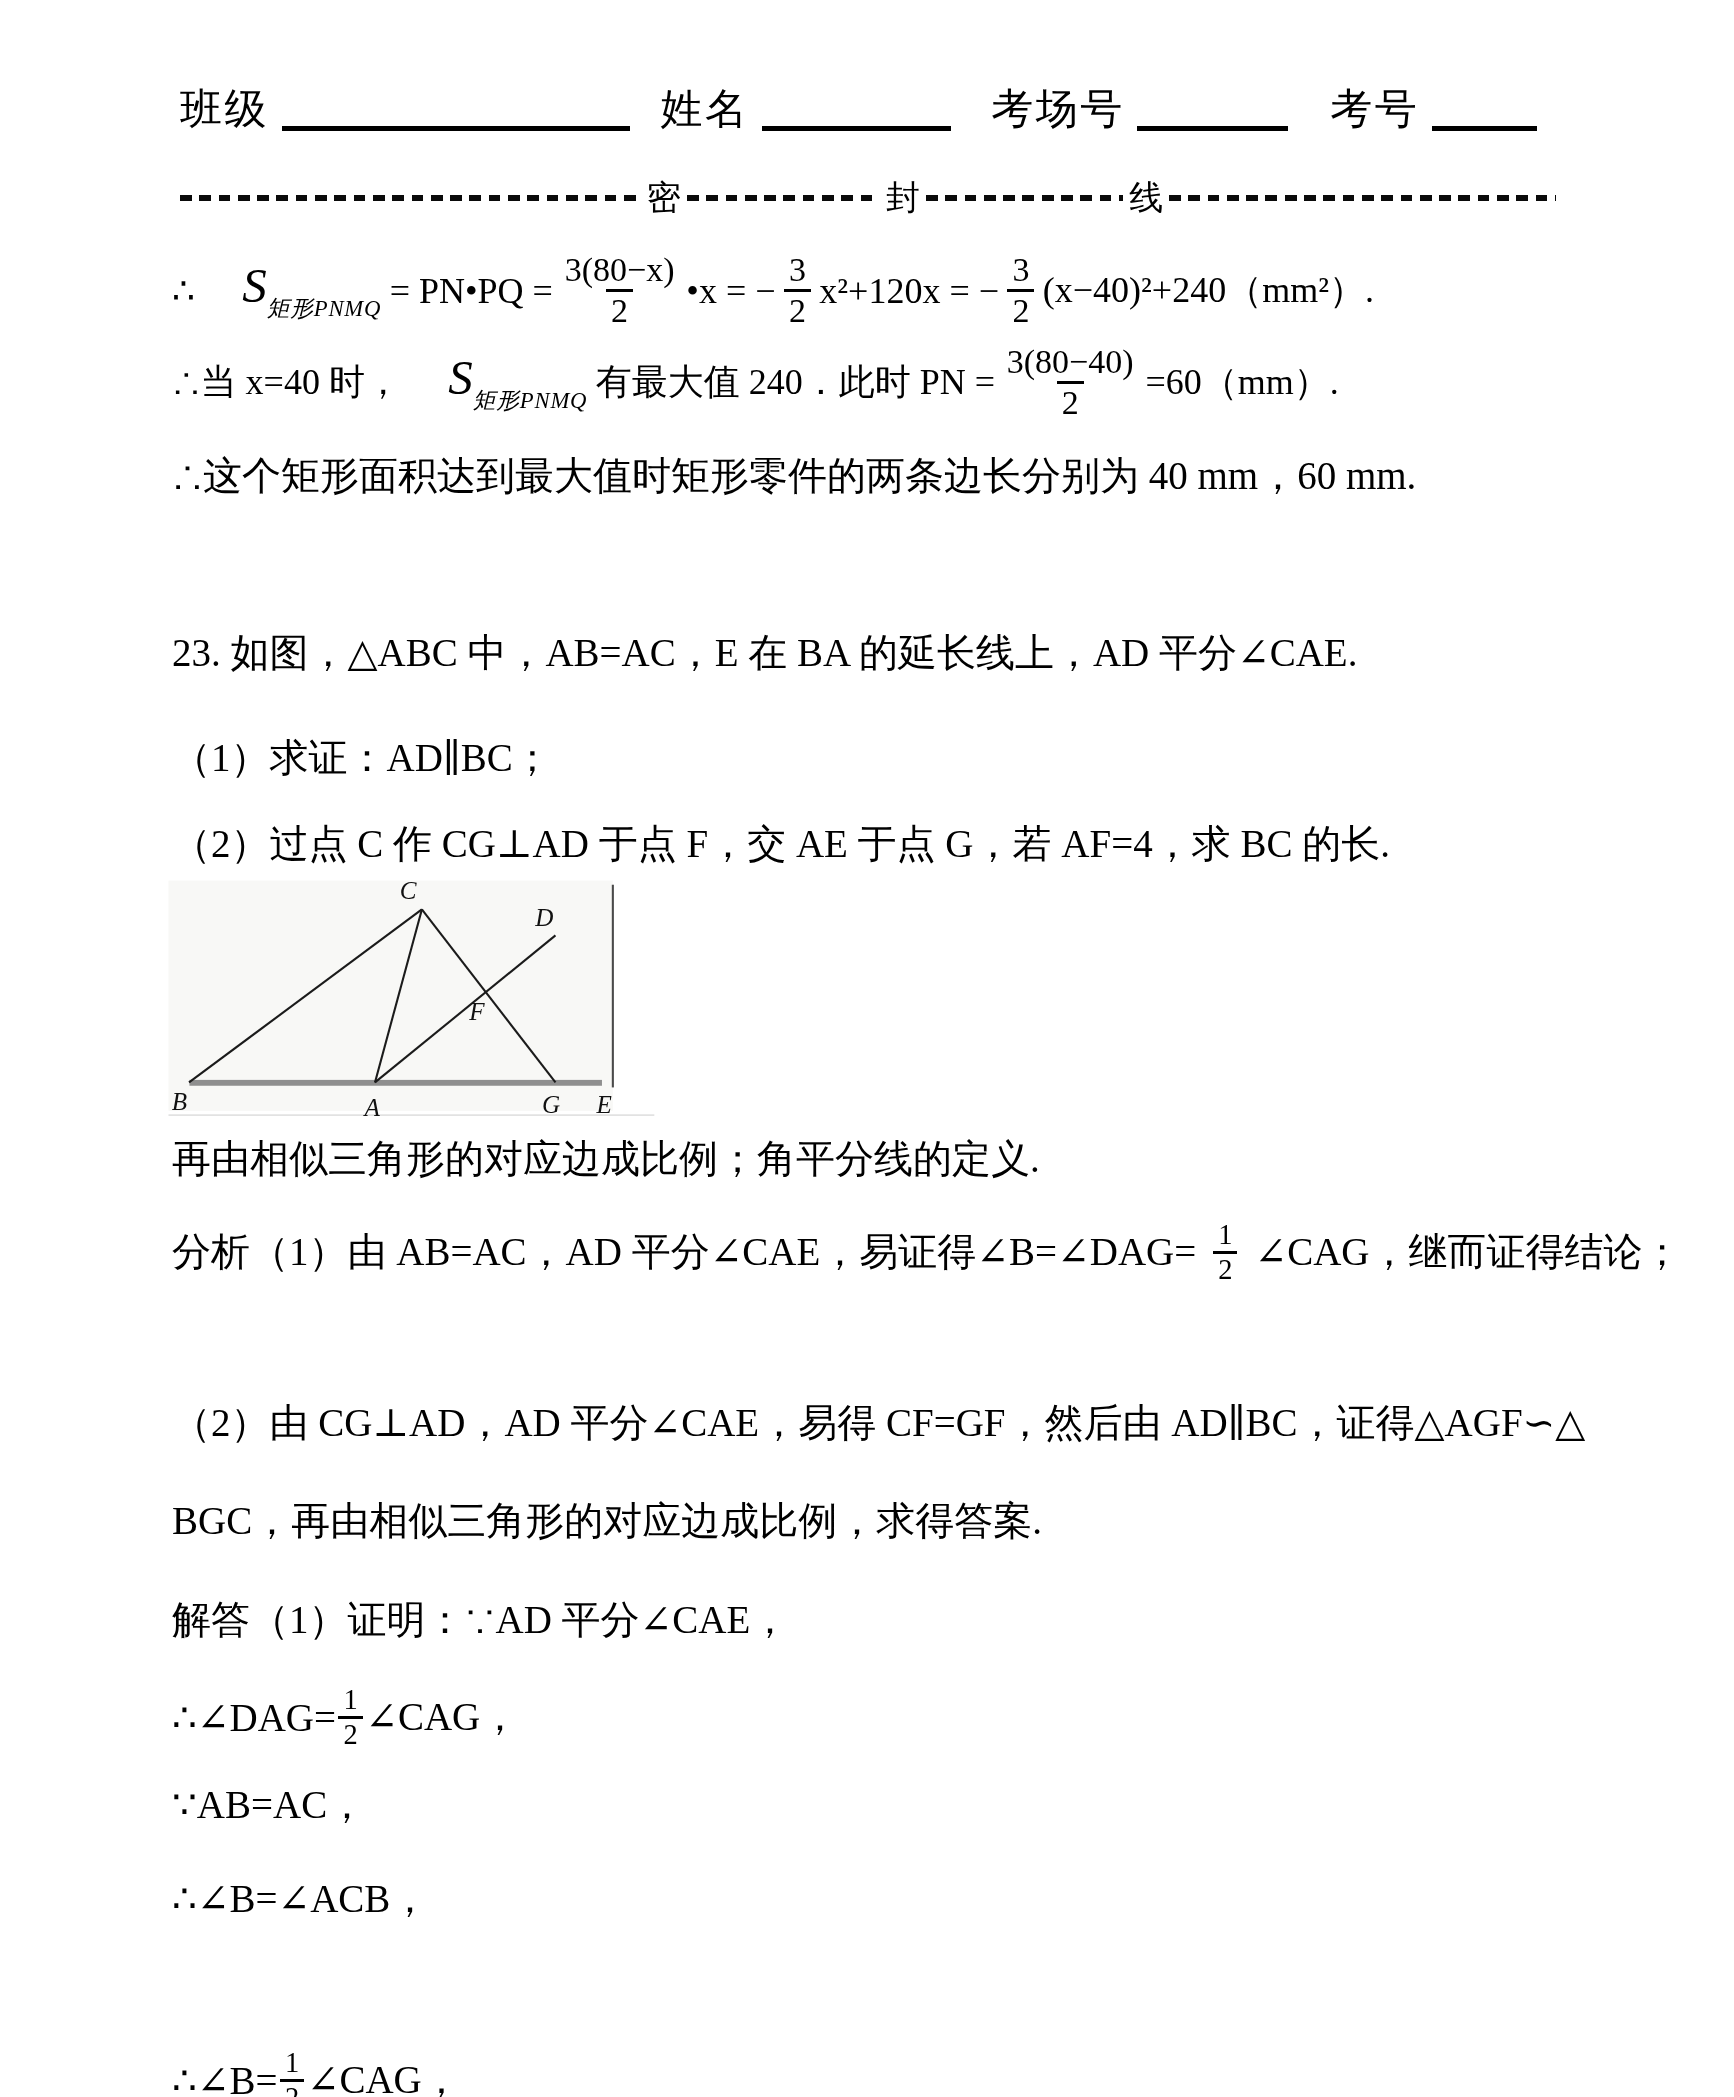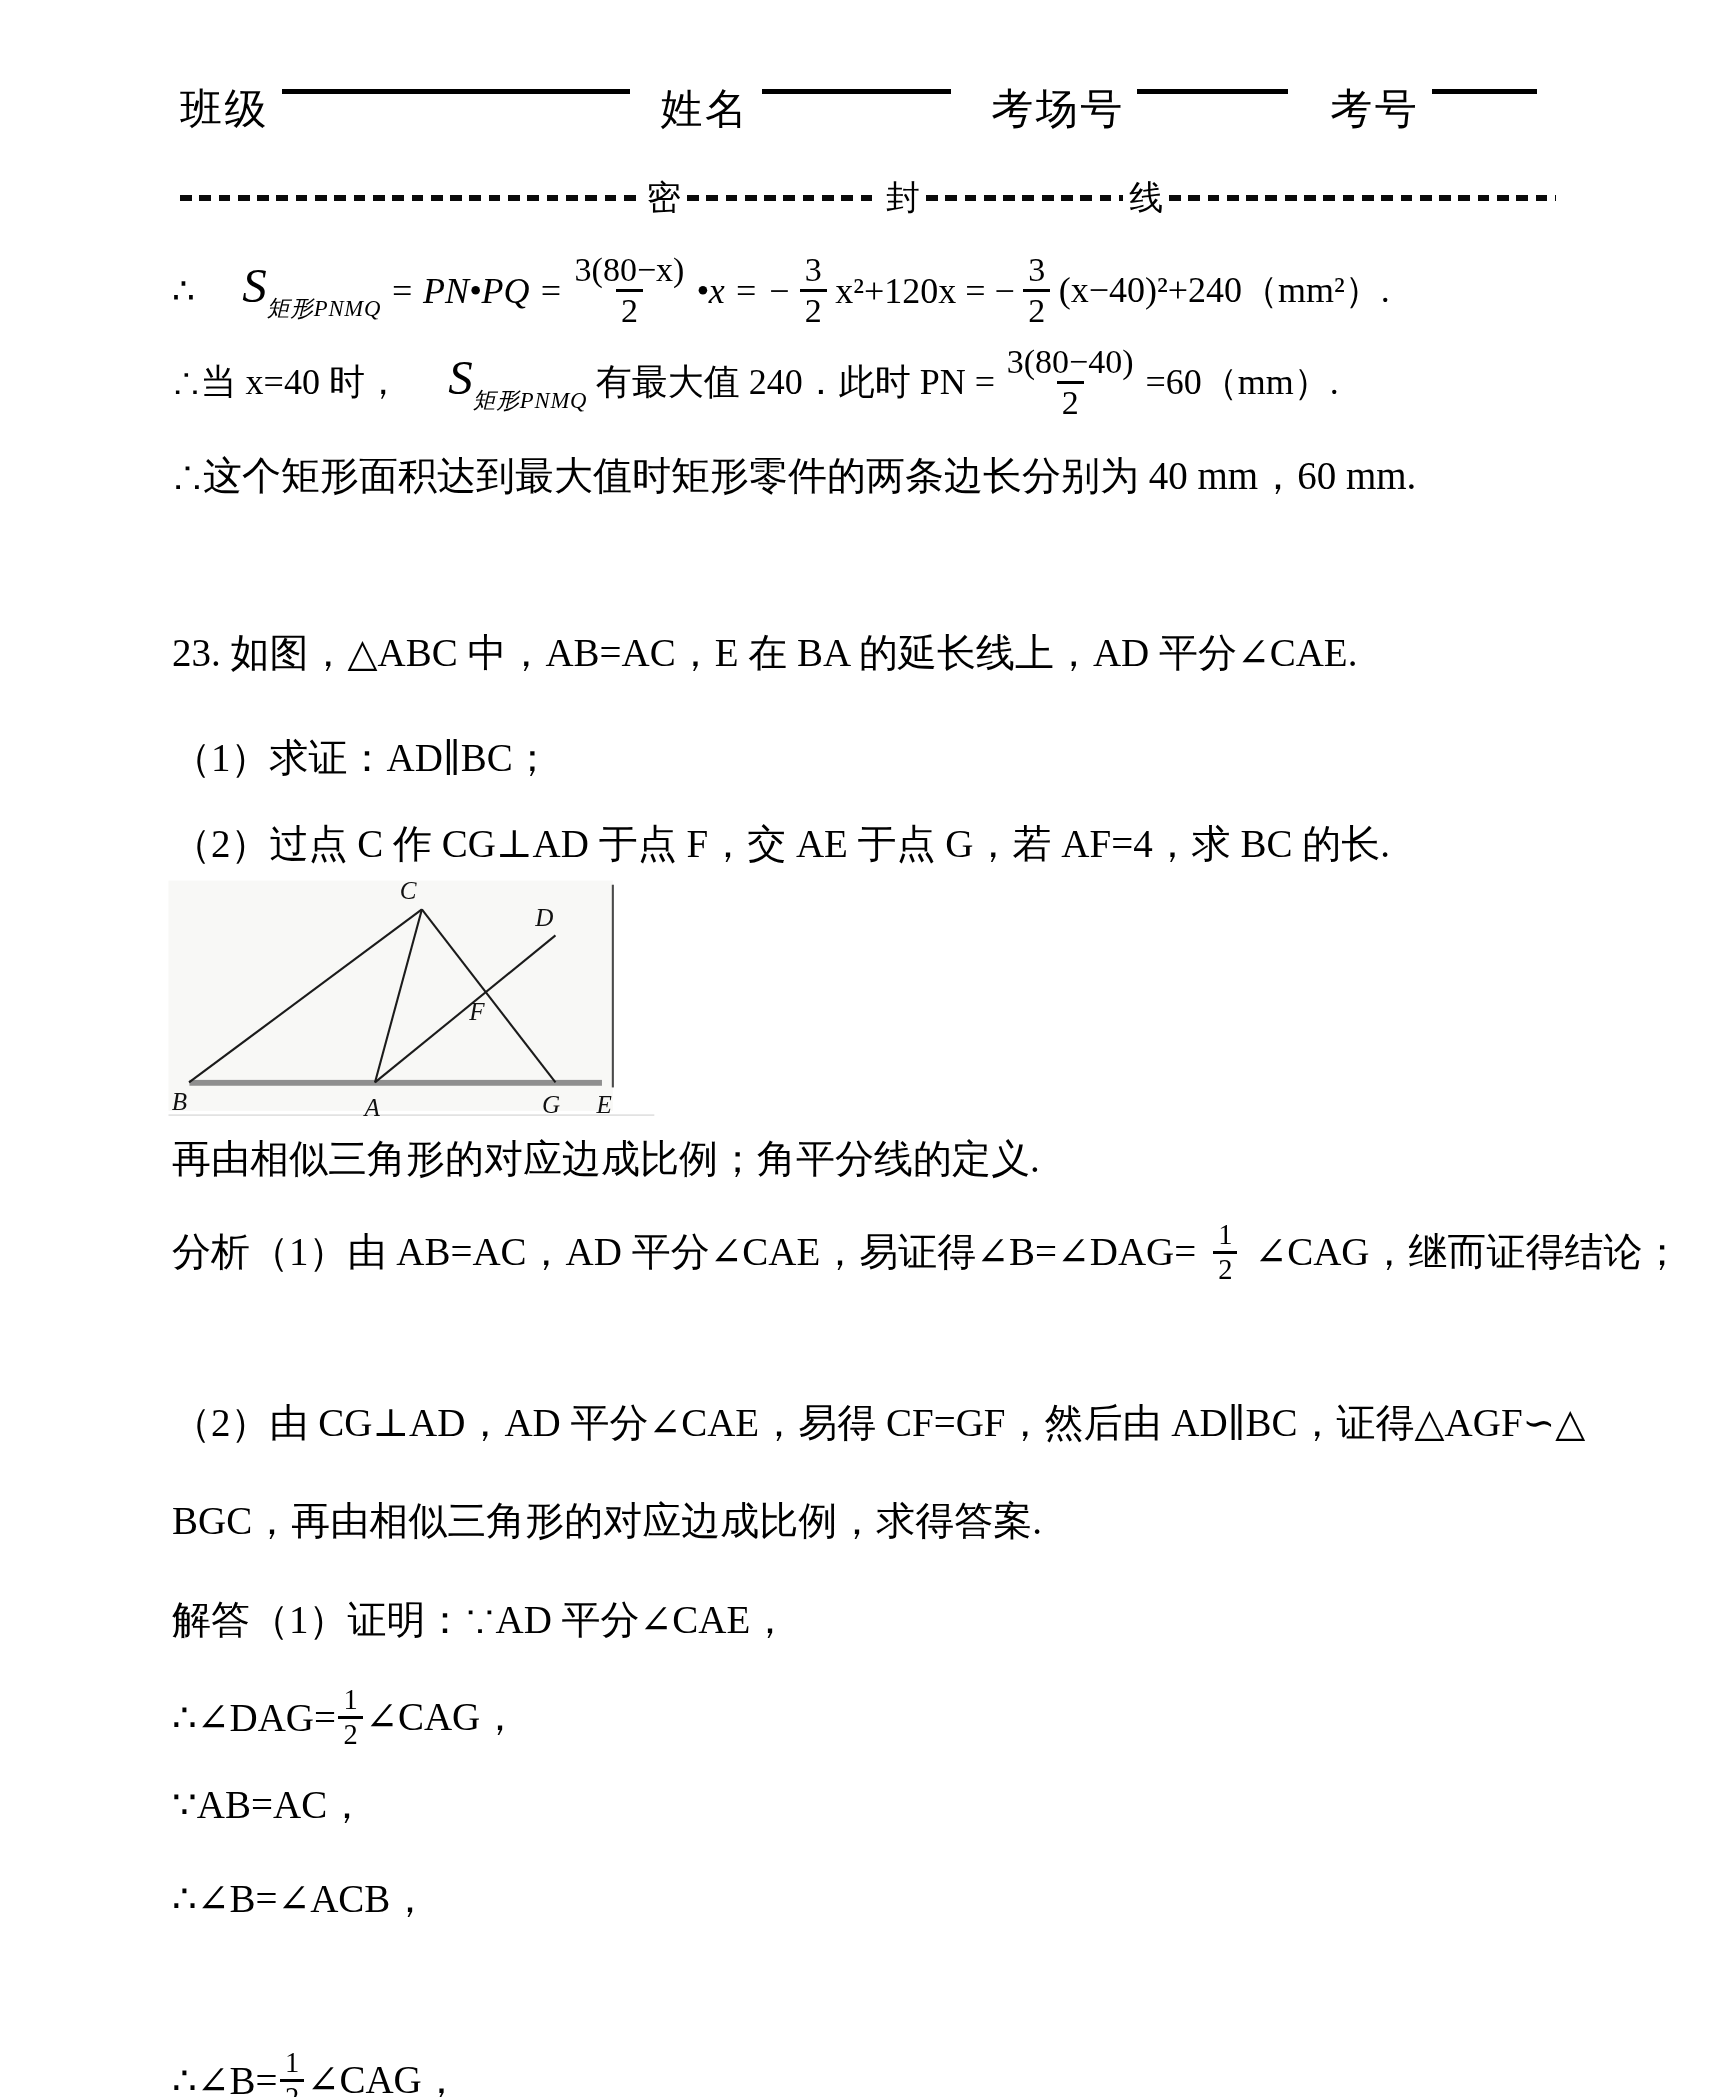--- a/index.html
+++ b/index.html
@@ -7,21 +7,21 @@
     position:relative;
     width:1734px;height:2453px;
     background:#ffffff;
     font-family:"Liberation Serif","DejaVu Serif",serif;
     color:#000;
     overflow:hidden;
   }
   
   .header{
     position:absolute;top:86px;left:180px;
-    display:flex;align-items:flex-start;
+    display:flex;align-items:flex-end;
     font-size:42px;line-height:1.1;white-space:nowrap;
   }
   .header .lbl{letter-spacing:2.5px;}
   .blank{
     display:inline-block;height:3.4px;
     border-bottom:5px solid #000;
     margin:0 0 1.7px 12.6px;
   }
   .b1{width:348px;margin-right:31px;}
   .b2{width:189px;margin-right:40px;}
@@ -41,21 +41,21 @@
   
   .eqflex{
     position:absolute;left:172px;
     display:flex;align-items:center;column-gap:8.4px;
     font-size:36px;white-space:nowrap;
   }
   .bodyline{
     position:absolute;left:172px;
     font-size:39px;line-height:1.2;white-space:nowrap;
   }
-  .it{font-style:italic;}
+  .it{}
   .sgroup{white-space:nowrap;margin-left:39px;}
   .bigS{font-size:49px;font-style:italic;}
   .ssub{font-size:22.7px;font-style:italic;vertical-align:-14.3px;letter-spacing:0.8px;}
   .frac{
     display:inline-flex;flex-direction:column;align-items:center;
     text-align:left;line-height:1.12;
   }
   .frac .den{border-top:3.4px solid #000;padding:0 5px;}
   .frac .num{padding:0 3.4px;}
   .f-lg{font-size:34px;}

